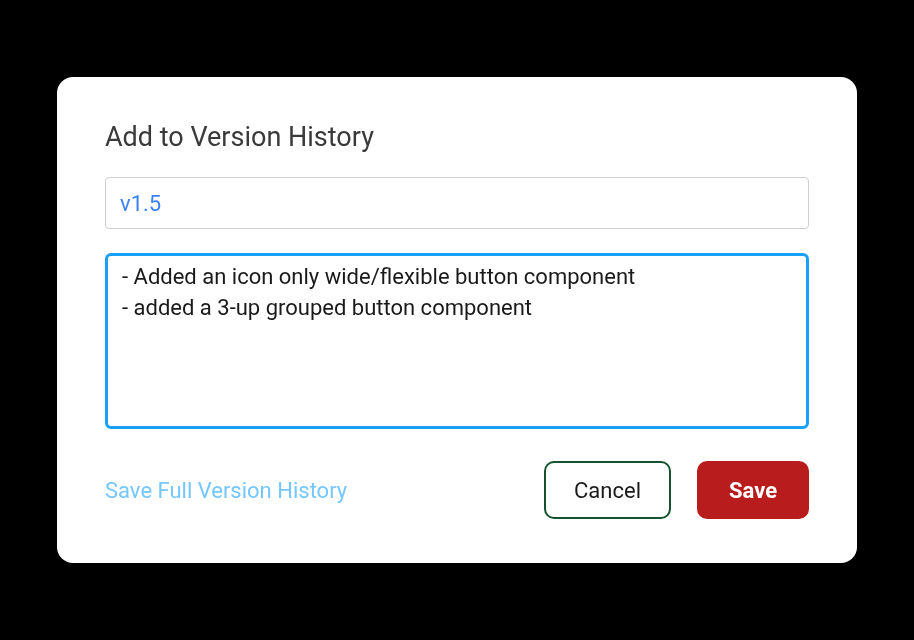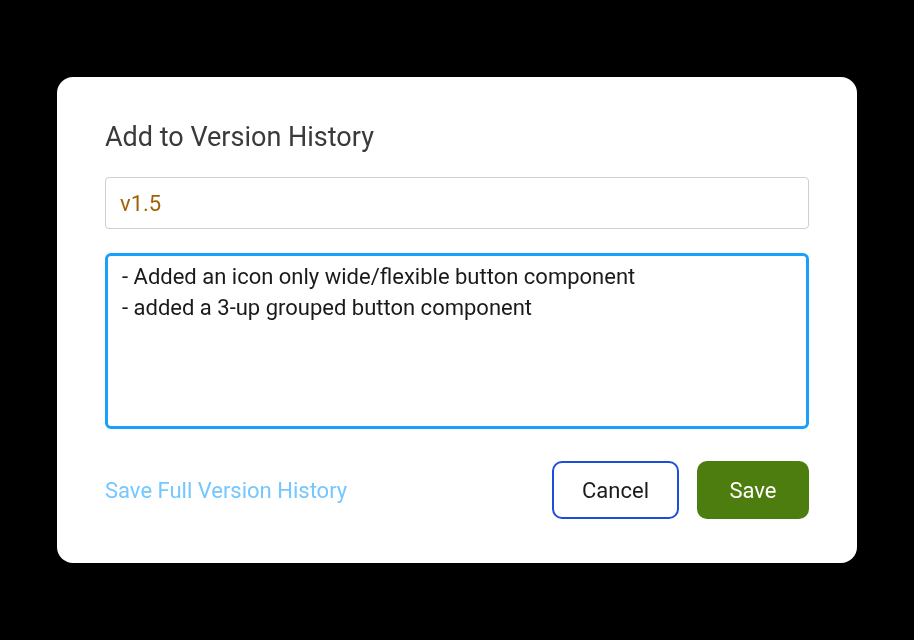--- a/index.html
+++ b/index.html
@@ -30,21 +30,21 @@
       margin-bottom: 24px;
     }
     .version-input {
       width: 100%;
       height: 52px;
       border: 1px solid #cfcfcf;
       border-radius: 4px;
       padding: 0 14px;
       font-size: 22px;
       font-family: inherit;
-      color: #a16207;
+      color: #3b82f6;
       outline: none;
       margin-bottom: 24px;
     }
     .description-textarea {
       width: 100%;
       height: 176px;
       border: 3px solid #18a0fb;
       border-radius: 6px;
       padding: 6px 14px;
       font-size: 22px;
@@ -77,31 +77,32 @@
       border-radius: 10px;
       font-size: 22px;
       font-family: inherit;
       cursor: pointer;
       display: inline-flex;
       align-items: center;
       justify-content: center;
     }
     .btn-cancel {
       background: #ffffff;
-      border: 2px solid #1d4ed8;
+      border: 2px solid #14532d;
       color: #1a1a1a;
       font-weight: 400;
       min-width: 116px;
     }
     .btn-save {
-      background: #4d7c0f;
+      background: #b91c1c;
       border: none;
       color: #ffffff;
-      font-weight: 400;
+      font-weight: 700;
       min-width: 112px;
+      margin-left: 8px;
     }
   </style>
 </head>
 <body>
 
 <div class="dialog">
   <h1 class="dialog-title">Add to Version History</h1>
 
   <input type="text" class="version-input" value="v1.5" style="">
 

